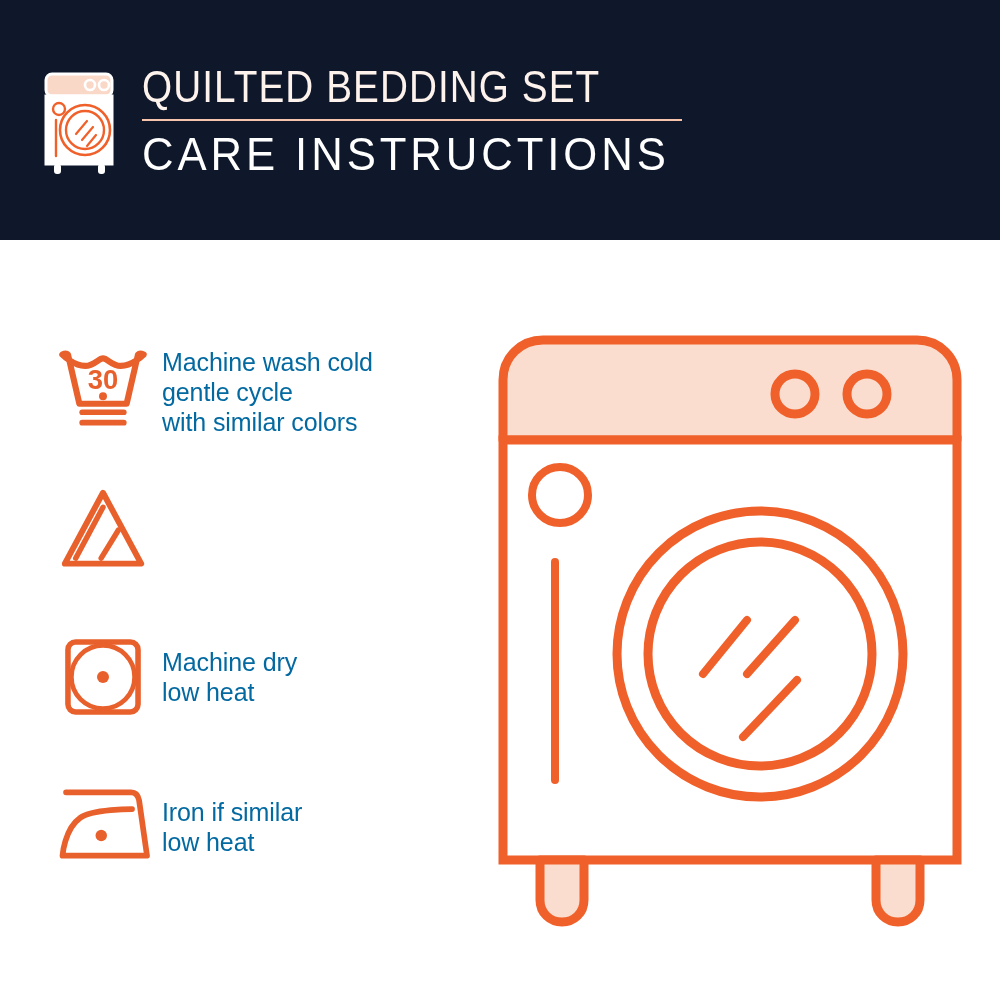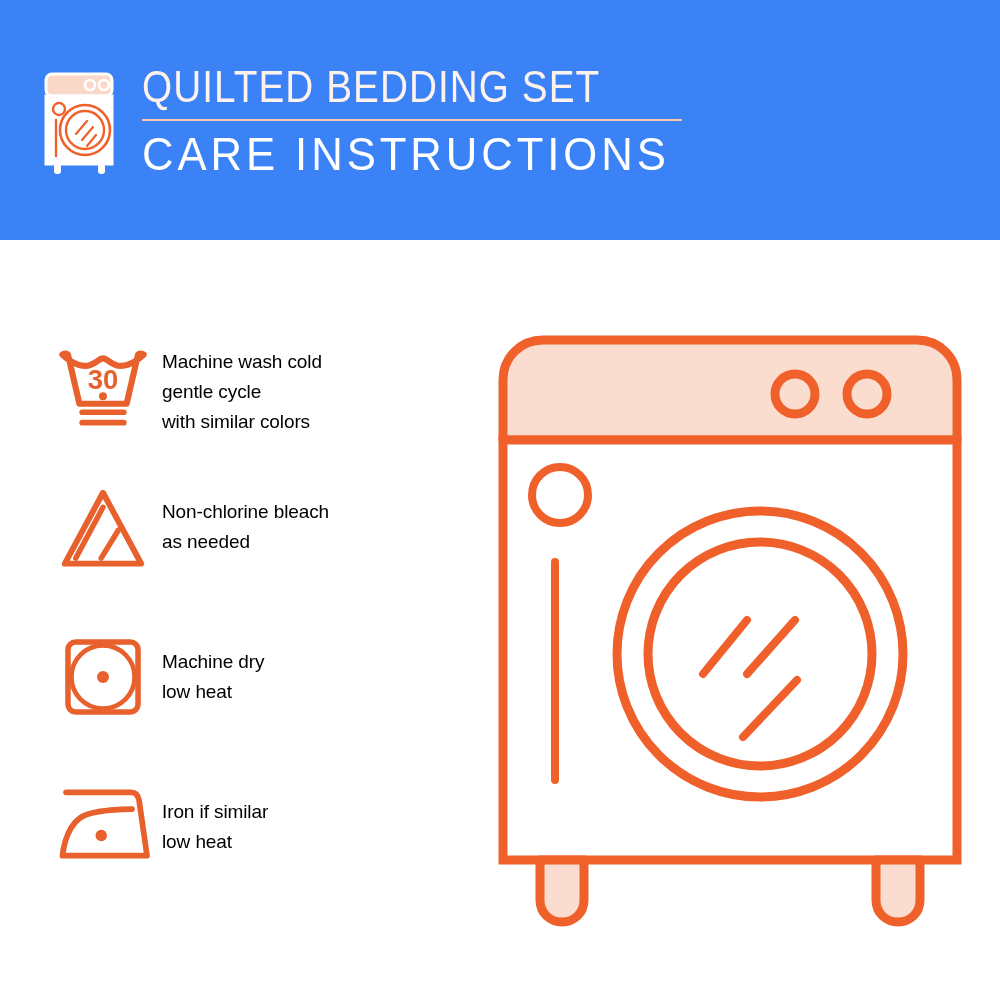--- a/index.html
+++ b/index.html
@@ -20,21 +20,21 @@
     overflow: hidden;
   }
 
   
   .header {
     position: absolute;
     left: 0;
     top: 0;
     width: 1000px;
     height: 240px;
-    background: #3b82f6;
+    background: #0f172a;
   }
   .header-inner {
     position: absolute;
     left: 42px;
     top: 62px;
     display: flex;
     align-items: flex-start;
   }
   .header-icon {
     width: 78px;
@@ -87,22 +87,22 @@
   }
   .care-symbol {
     width: 118px;
     flex: 0 0 118px;
     display: flex;
     align-items: flex-start;
     justify-content: center;
     height: 110px;
   }
   .care-text {
-    color: #000000;
-    font-size: 19px;
+    color: #0369a1;
+    font-size: 25px;
     line-height: 30px;
     font-weight: 500;
     padding-top: 17px;
     letter-spacing: -0.1px;
   }
   .care-text .ln { display: block; white-space: nowrap; }
   .washer-wrap {
     position: absolute;
     left: 495px;
     top: 332px;
@@ -175,24 +175,20 @@
     </div>
 
     <div class="care-row">
       <div class="care-symbol">
         <svg viewBox="0 0 110 110" width="100" height="100" aria-hidden="true">
           <path d="M55 14 L97 92 L13 92 Z" fill="none" stroke="#E8602C" stroke-width="6.5" stroke-linejoin="round"></path>
           <line x1="55" y1="30" x2="25" y2="86" stroke="#E8602C" stroke-width="6" stroke-linecap="round"></line>
           <line x1="72" y1="55" x2="53" y2="86" stroke="#E8602C" stroke-width="6" stroke-linecap="round"></line>
         </svg>
       </div>
-      <div class="care-text">
-        <span class="ln">Non-chlorine bleach</span>
-        <span class="ln">as needed</span>
-      </div>
     </div>
 
     <div class="care-row">
       <div class="care-symbol">
         <svg viewBox="0 0 110 110" width="94" height="94" aria-hidden="true">
           <rect x="14" y="14" width="82" height="82" rx="9" fill="none" stroke="#E8602C" stroke-width="6.5"></rect>
           <circle cx="55" cy="55" r="37" fill="none" stroke="#E8602C" stroke-width="5.5"></circle>
           <circle cx="55" cy="55" r="7" fill="#E8602C"></circle>
         </svg>
       </div>

